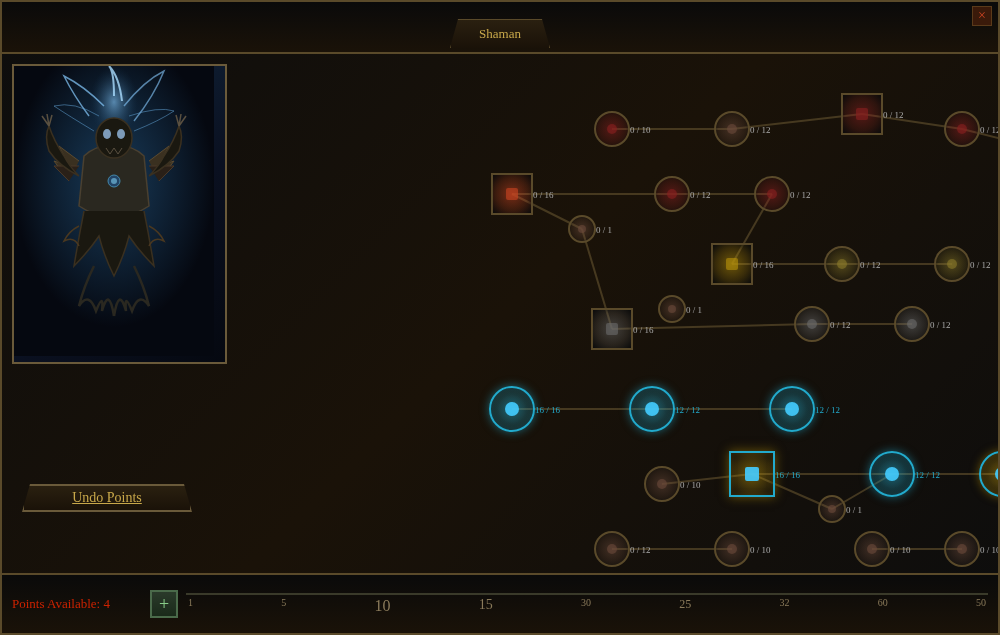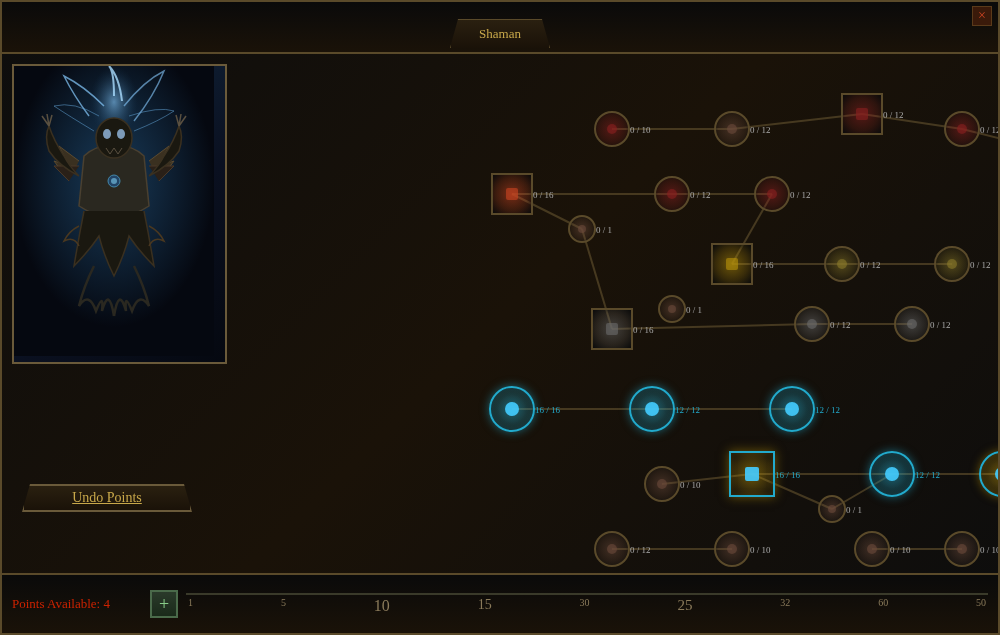--- a/index.html
+++ b/index.html
@@ -517,21 +517,21 @@
     <div style="flex:1; display:flex; flex-direction:column; gap:2px;">
       <div class="progress-track">
         <div class="progress-fill"></div>
       </div>
       <div style="display:flex; justify-content:space-between; padding:0 2px;">
         <span style="color:#8a7a5a;font-size:10px;">1</span>
         <span style="color:#8a7a5a;font-size:10px;">5</span>
         <span style="color:#8a7a5a;font-size:16px;">10</span>
         <span style="color:#8a7a5a;font-size:14px;">15</span>
         <span style="color:#8a7a5a;font-size:10px;">30</span>
-        <span style="color:#8a7a5a;font-size:15px;">25</span>
+        <span style="color:#8a7a5a;font-size:12px;">25</span>
         <span style="color:#8a7a5a;font-size:10px;">32</span>
         <span style="color:#8a7a5a;font-size:10px;">60</span>
         <span style="color:#8a7a5a;font-size:10px;">50</span>
       </div>
     </div>
   </div>
 
 </div>
 
 </body></html>

